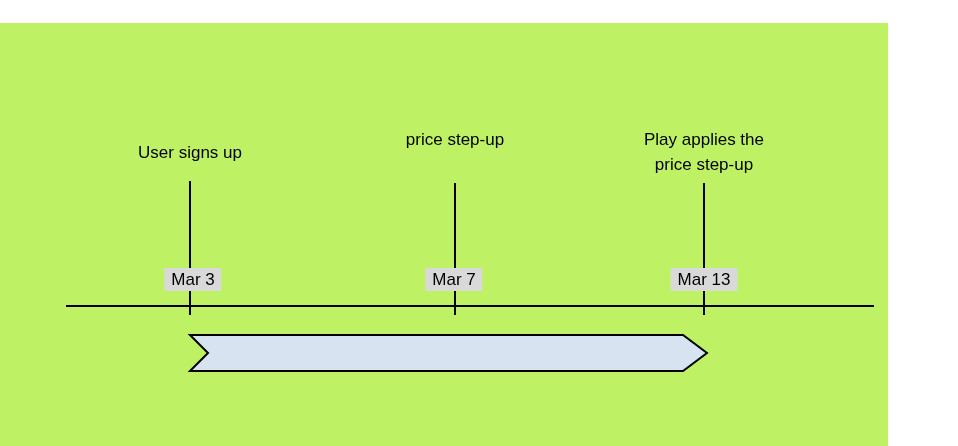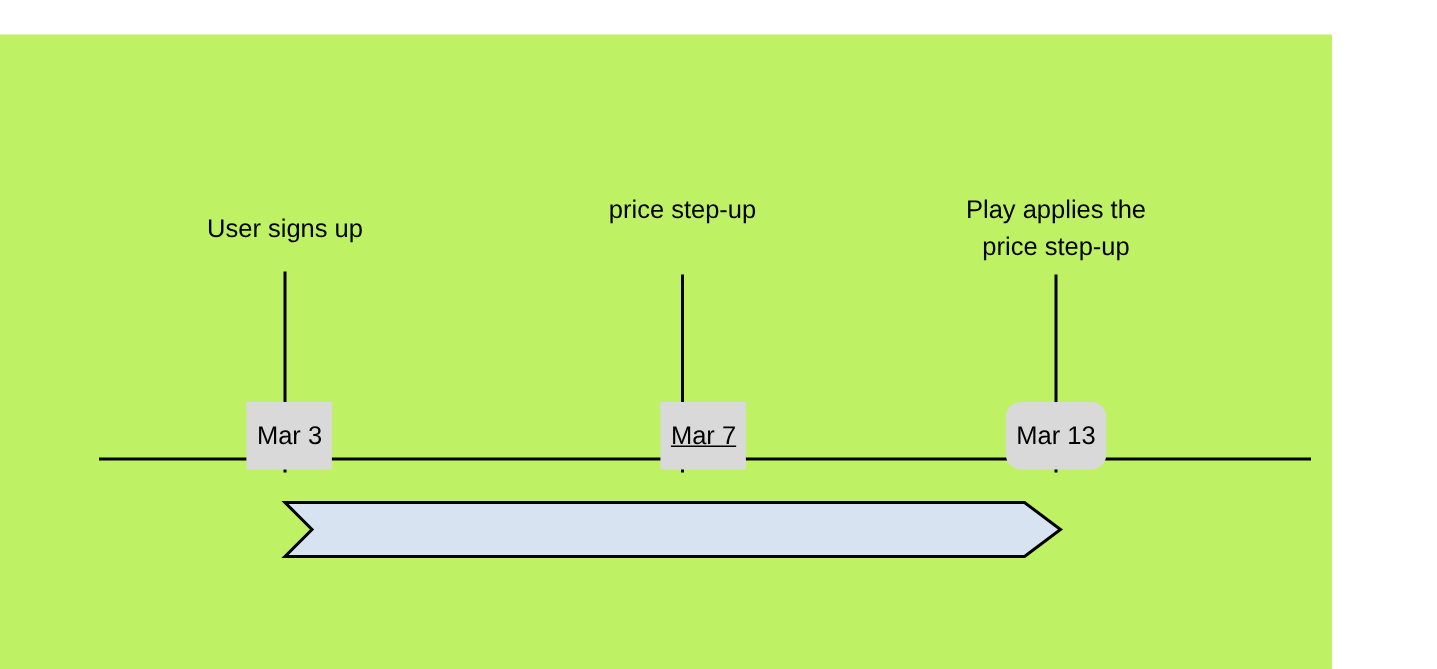--- a/index.html
+++ b/index.html
@@ -34,26 +34,26 @@
   .event-title.event-0 { left: 190px; top: 117px; }
   .event-title.event-1 { left: 455px; top: 104px; }
   .event-title.event-2 { left: 704px; top: 104px; }
   .date-label {
     position: absolute;
     transform: translateX(-50%);
     top: 245px;
     background: #d9d9d9;
     font-size: 17px;
     line-height: 23px;
-    padding: 11px 7px;
+    padding: 0 7px;
     white-space: nowrap;
   }
   .date-label.event-0 { left: 193px; }
-  .date-label.event-1 { left: 469px; text-decoration: underline; }
-  .date-label.event-2 { left: 704px; border-radius: 10px; }
+  .date-label.event-1 { left: 454px; }
+  .date-label.event-2 { left: 704px; }
   .banner-label {
     position: absolute;
     left: 448px;
     top: 318px;
     transform: translateX(-50%);
     font-size: 17px;
     line-height: 24px;
     white-space: nowrap;
   }
 </style>

